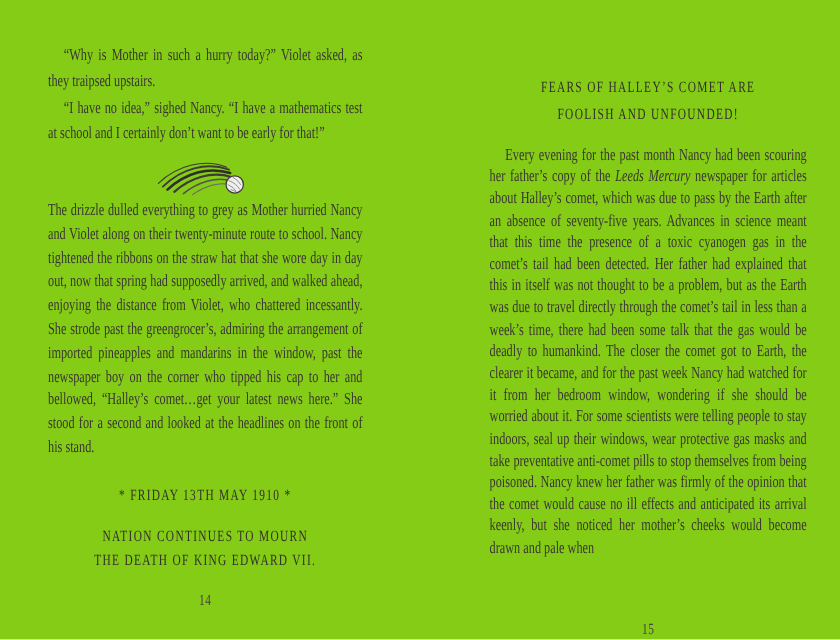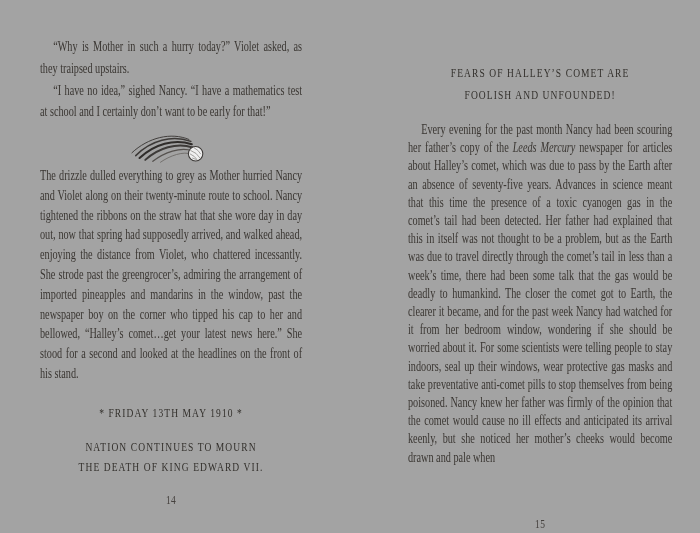--- a/index.html
+++ b/index.html
@@ -11,21 +11,21 @@
     width: 700px;
     height: 533px;
     overflow: hidden;
     position: relative;
     font-family: "Liberation Serif", "DejaVu Serif", serif;
   }
   .spread {
     position: absolute;
     top: 0; left: 0;
     width: 700px; height: 533px;
-    background: #a3a3a3;
+    background: #84cc16;
   }
   .page {
     position: absolute;
     top: 0;
     height: 533px;
   }
   .page-left  { left: 40px;  width: 262px; }
   .page-right { left: 408px; width: 264px; margin-top: 24px; }
 
   

